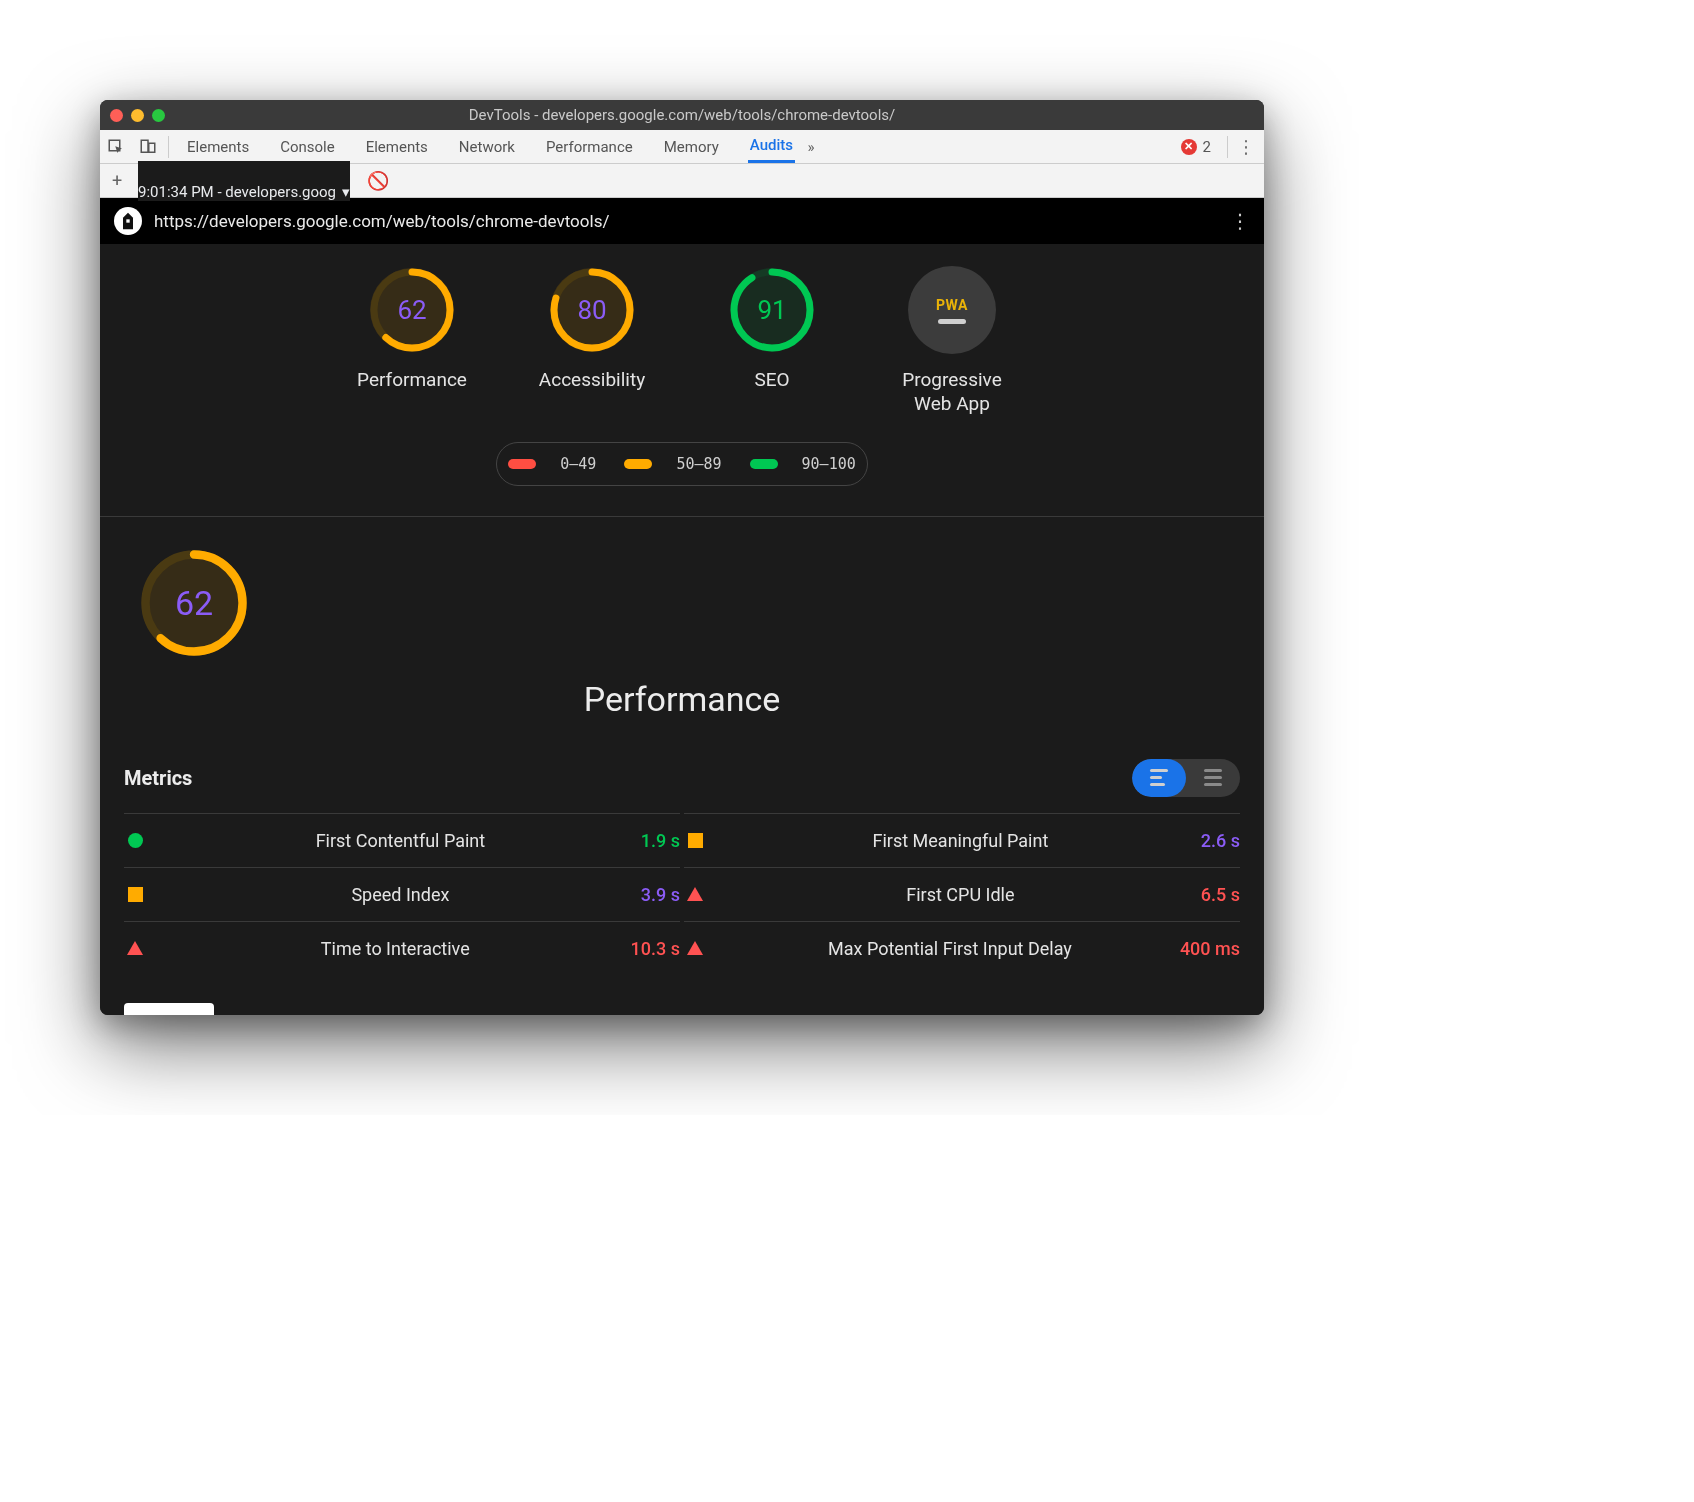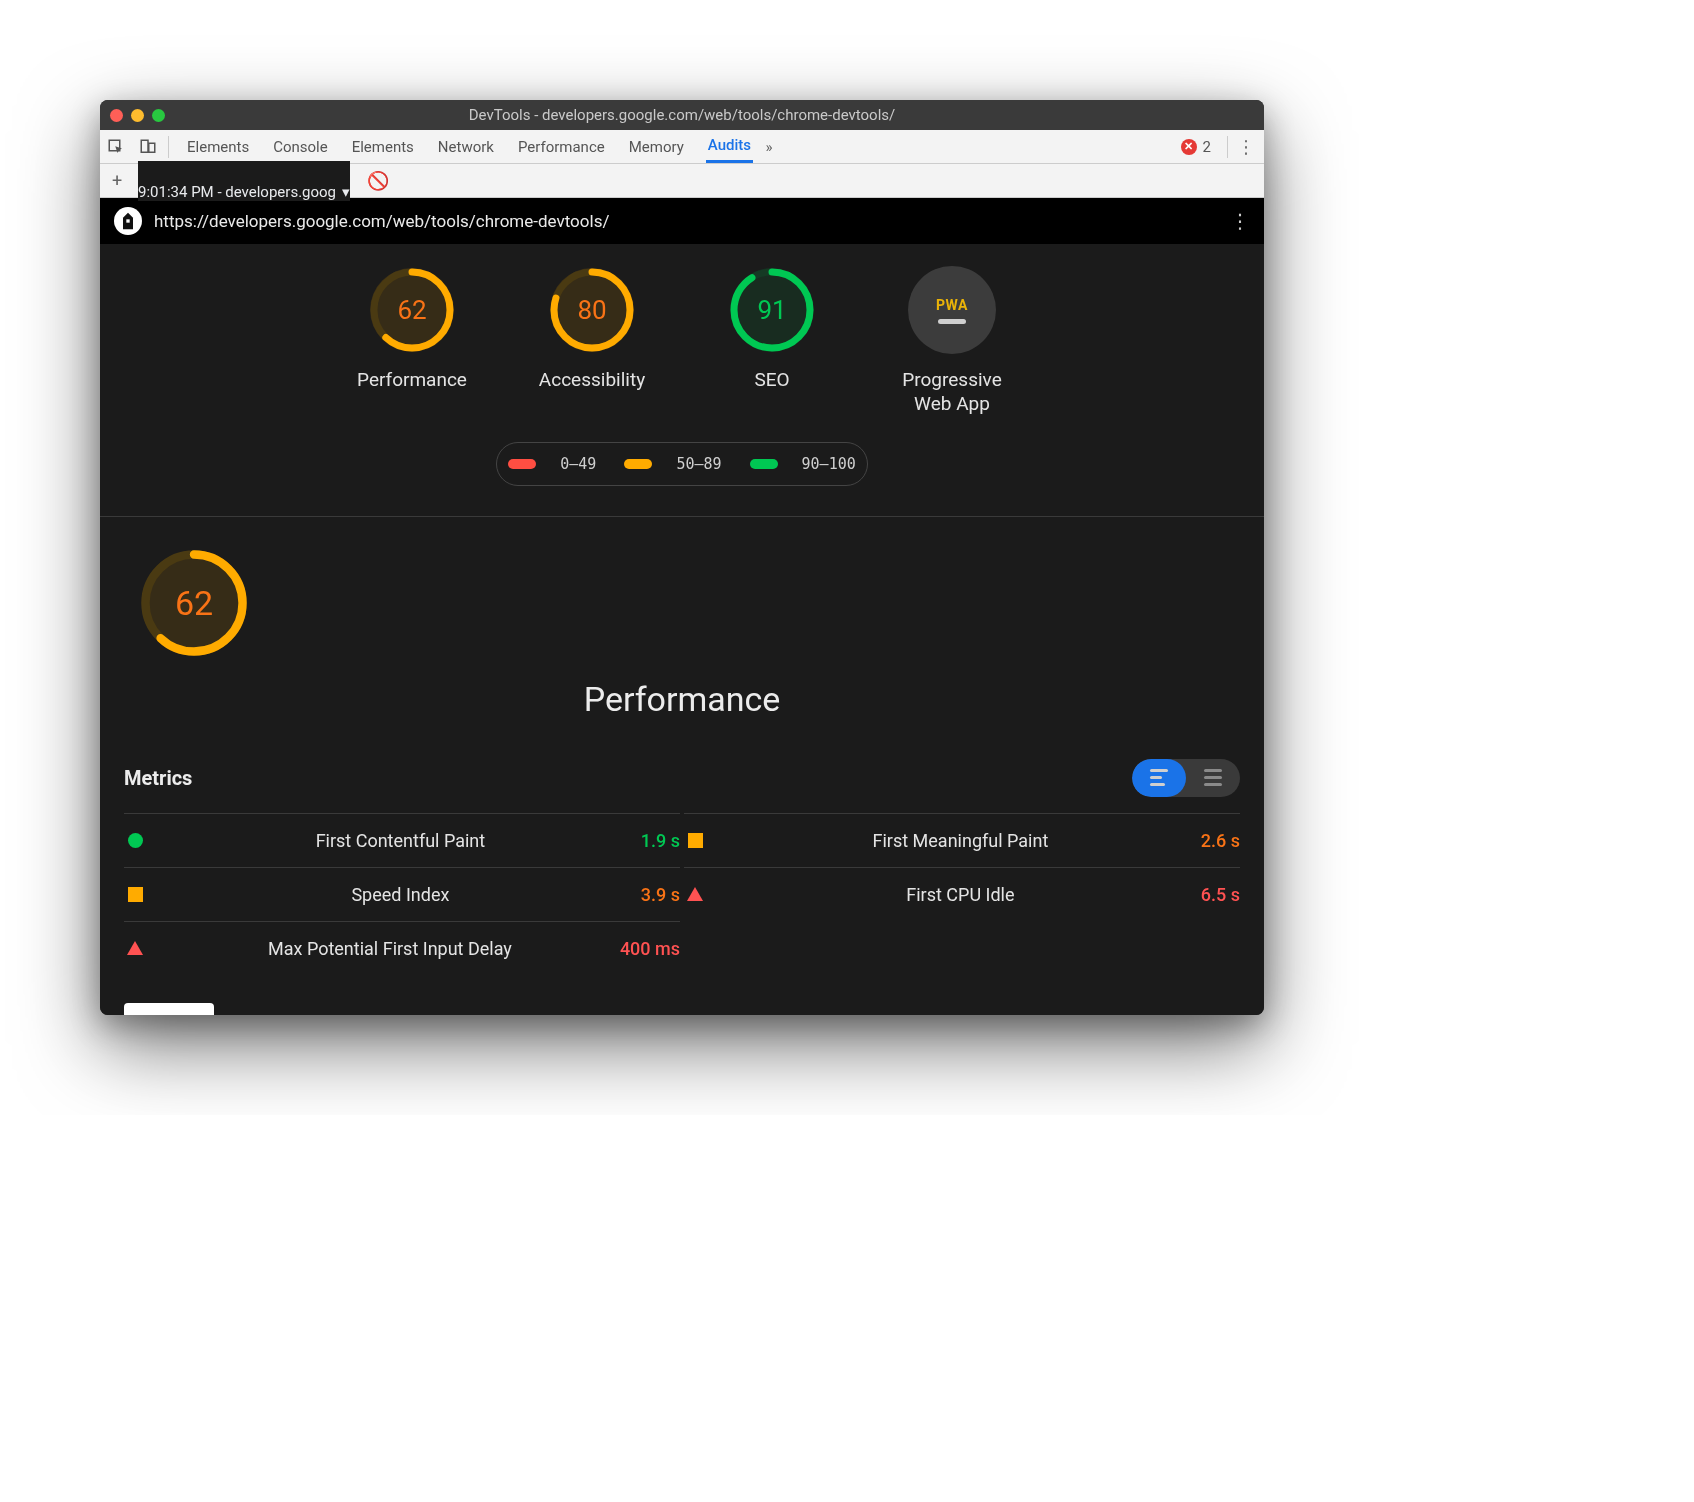--- a/index.html
+++ b/index.html
@@ -40,21 +40,21 @@
     align-items: center;
     border-bottom: 1px solid #ccc;
     font-size: 15px;
     color: #555;
   }
   .tabbar .iconbtn {
     width: 32px; height: 34px; display:flex; align-items:center; justify-content:center;
     color: #666;
   }
   .tabbar .sep { width:1px; height:22px; background:#ccc; margin:0 4px; }
-  .tabs { display:flex; gap: 20px; margin-left: 12px; align-items:center; height:100%; }
+  .tabs { display:flex; gap: 27px; margin-left: 12px; align-items:center; height:100%; }
   .tab { padding: 0 2px; height:100%; display:flex; align-items:center; cursor:pointer; }
   .tab.active { color:#1a73e8; border-bottom:3px solid #1a73e8; font-weight:500; }
   .tabbar .spacer { flex:1; }
   .err { display:flex; align-items:center; gap:6px; color:#555; margin-right:12px; }
   .err-icon { width:16px;height:16px;border-radius:50%;background:#e53935;color:#fff;display:flex;align-items:center;justify-content:center;font-size:11px;font-weight:bold; }
   .menu-icon { width:28px;text-align:center;font-size:18px;color:#666;margin-right:4px; }
 
   .subbar {
     height: 34px; background:#f3f3f3; display:flex; align-items:center;
     border-bottom:1px solid #ccc; font-size:15px; color:#555;
@@ -78,21 +78,21 @@
   }
   .gauges { display:flex; justify-content:center; gap:40px; }
   .gauge { text-align:center; width:140px; }
   .gauge-label { margin-top:14px; font-size:19px; color:#e4e4e4; line-height:1.25; }
   .gaugewrap { position:relative; width:88px;height:88px;margin:0 auto; }
   .gauge-svg { width:88px;height:88px; transform: rotate(-90deg); }
   .gauge-score {
     position:absolute; inset:0; display:flex; align-items:center; justify-content:center;
     font-size:26px; font-weight:400;
   }
-  .orange { color:#f97316; }
+  .orange { color:#8b5cf6; }
   .greenc { color:#00c853; }
   .redc   { color:#ff5252; }
   .bg-orange { fill: rgba(255,171,0,0.12); }
   .pwa-circle {
     width:88px;height:88px;border-radius:50%;background:#3c3c3c;margin:0 auto;
     display:flex;flex-direction:column;align-items:center;justify-content:center;gap:6px;
   }
   .pwa-text { color:#eab308; font-size:14px; font-weight:700; letter-spacing:0.5px; }
   .pwa-bar { width:28px;height:5px;border-radius:3px;background:#cfcfcf; }
 
@@ -340,20 +340,27 @@
             <span class="ico">
               <span class="tri"></span>
             </span>
     <span class="name">First CPU Idle</span>
     <span class="val redc">6.5 s</span>
           </div>
           <div class="metric">
             <span class="ico">
               <span class="tri"></span>
             </span>
+    <span class="name">Time to Interactive</span>
+    <span class="val redc">10.3 s</span>
+          </div>
+          <div class="metric">
+            <span class="ico">
+              <span class="tri"></span>
+            </span>
     <span class="name">Max Potential First Input Delay</span>
     <span class="val redc">400 ms</span>
           </div>
         </div>
     </div>
 
     <div class="trace-stub"></div>
   </div>
 
 </div>

